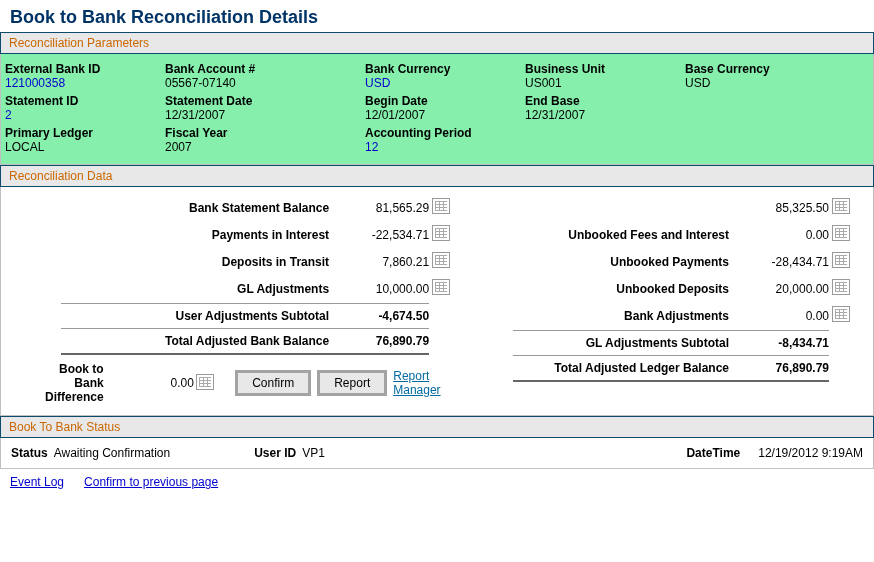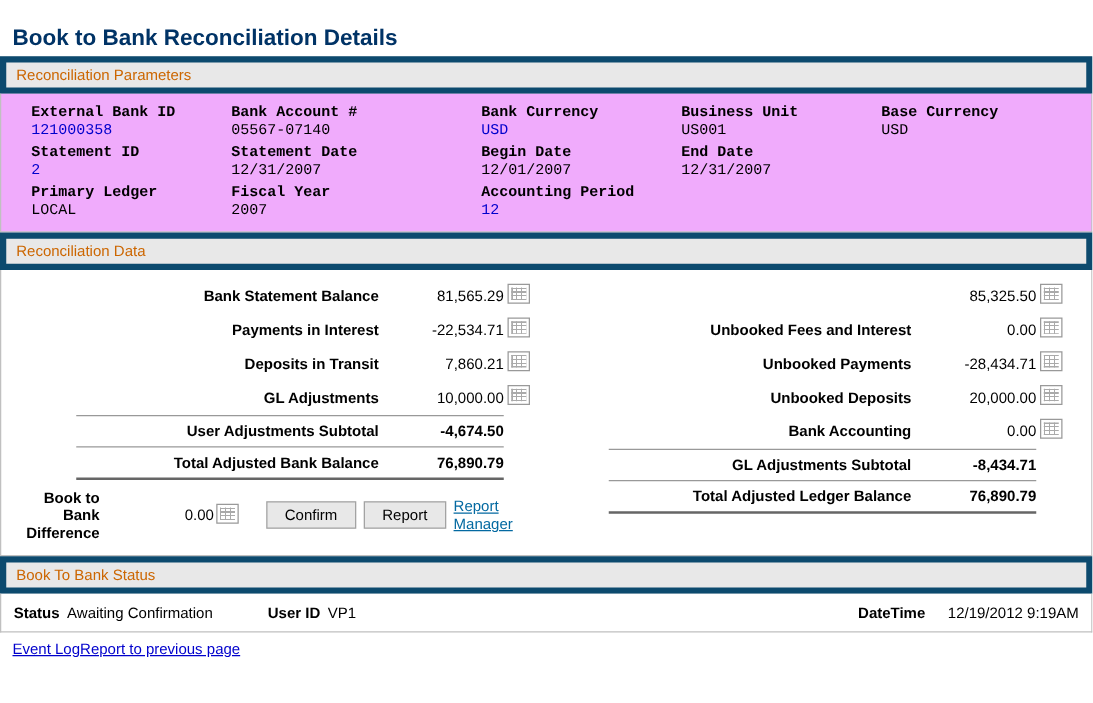--- a/index.html
+++ b/index.html
@@ -7,37 +7,36 @@
       font-family: Arial, sans-serif;
       font-size: 12px;
       background: #fff;
       color: #000;
       width: 874px;
     }
     .page-title {
       font-size: 18px;
       color: #003366;
       font-weight: bold;
-      padding: 20px 10px 4px 10px;
+      padding: 7px 10px 4px 10px;
     }
     .section-header {
       background: #e8e8e8;
-      border: 5px solid #0c4a6e;
+      border: 1px solid #0c4a6e;
       padding: 3px 8px;
       font-size: 12px;
       color: #cc6600;
       font-weight: normal;
       margin-bottom: 0;
     }
     .params-section {
       border: 1px solid #c0c0c0;
       border-top: none;
-      padding: 6px 10px 8px 20px;
-      background: #f0abfc;
-      font-family: Liberation Mono, monospace;
+      padding: 6px 10px 8px 0;
+      background: #86efac;
     }
     .params-grid {
       display: grid;
       grid-template-columns: 160px 200px 160px 160px 140px;
       gap: 0;
     }
     .param-cell {
       padding: 2px 4px;
     }
     .param-label {
@@ -75,20 +74,21 @@
       justify-content: flex-end;
       align-items: center;
       padding: 3px 0;
     }
     .recon-row-label {
       flex: 1;
       text-align: right;
       padding-right: 10px;
       font-weight: bold;
       color: #000;
+      margin-left: 24px;
     }
     .recon-row-value {
       width: 90px;
       text-align: right;
       color: #000;
     }
     .recon-row-icon {
       width: 24px;
       text-align: center;
       cursor: pointer;
@@ -110,21 +110,21 @@
     .action-buttons {
       display: flex;
       align-items: center;
       padding-left: 20px;
       gap: 6px;
     }
     .btn {
       padding: 3px 14px;
       font-size: 12px;
       background: #e8e8e8;
-      border: 1px solid #a3a3a3;
+      border: 3px solid #a3a3a3;
       cursor: pointer;
       color: #000;
     }
     .report-manager-link {
       color: #0369a1;
       text-decoration: underline;
       cursor: pointer;
       font-size: 12px;
     }
     .status-section {
@@ -151,20 +151,21 @@
       display: flex;
       align-items: center;
       gap: 6px;
     }
     .status-datetime {
       margin-left: auto;
     }
     .footer-links {
       padding: 6px 10px;
       display: flex;
+      gap: 20px;
     }
     .footer-link {
       color: #0000cc;
       text-decoration: underline;
       cursor: pointer;
       font-size: 12px;
     }
     .icon-grid {
       display: inline-block;
       width: 18px;
@@ -234,21 +235,21 @@
     </div>
     <div class="param-cell">
       <span class="param-label">Statement Date</span>
       <span class="param-value-black">12/31/2007</span>
     </div>
     <div class="param-cell">
       <span class="param-label">Begin Date</span>
       <span class="param-value-black">12/01/2007</span>
     </div>
     <div class="param-cell">
-      <span class="param-label">End Date</span>
+      <span class="param-label">End Base</span>
       <span class="param-value-black">12/31/2007</span>
     </div>
     <div class="param-cell"></div>
 
     <div class="param-cell">
       <span class="param-label">Primary Ledger</span>
       <span class="param-value-black">LOCAL</span>
     </div>
     <div class="param-cell">
       <span class="param-label">Fiscal Year</span>
@@ -328,21 +329,21 @@
         <span class="recon-row-label">Unbooked Payments</span>
         <span class="recon-row-value">-28,434.71</span>
         <span class="recon-row-icon"><span class="icon-grid"></span></span>
       </div>
       <div class="recon-row recon-block">
         <span class="recon-row-label">Unbooked Deposits</span>
         <span class="recon-row-value">20,000.00</span>
         <span class="recon-row-icon"><span class="icon-grid"></span></span>
       </div>
       <div class="recon-row recon-block">
-        <span class="recon-row-label">Bank Accounting</span>
+        <span class="recon-row-label">Bank Adjustments</span>
         <span class="recon-row-value">0.00</span>
         <span class="recon-row-icon"><span class="icon-grid"></span></span>
       </div>
       <hr class="divider-line" style="margin-right: 24px; margin-left: 40px;">
       <div class="recon-row subtotal-row">
         <span class="recon-row-label">GL Adjustments Subtotal</span>
         <span class="recon-row-value">-8,434.71</span>
         <span class="recon-row-icon"></span>
       </div>
       <hr class="divider-line" style="margin-right: 24px; margin-left: 40px;">
@@ -357,27 +358,27 @@
 </div>
 
 <div class="section-header">Book To Bank Status</div>
 
 <div class="status-section">
   <div class="status-row">
     <div class="status-item">
       <span class="status-label">Status</span>
       <span class="status-value">Awaiting Confirmation</span>
     </div>
-    <div class="status-item" style="margin-left: 24px;">
+    <div class="status-item" style="margin-left: 64px;">
       <span class="status-label">User ID</span>
       <span class="status-value">VP1</span>
     </div>
     <div class="status-item status-datetime">
       <span class="status-label">DateTime</span>
       <span class="status-value" style="margin-left: 12px;">12/19/2012 9:19AM</span>
     </div>
   </div>
 </div>
 
 <div class="footer-links">
   <span class="footer-link">Event Log</span>
-  <span class="footer-link">Report to previous page</span>
+  <span class="footer-link">Confirm to previous page</span>
 </div>
 
 </body></html>

